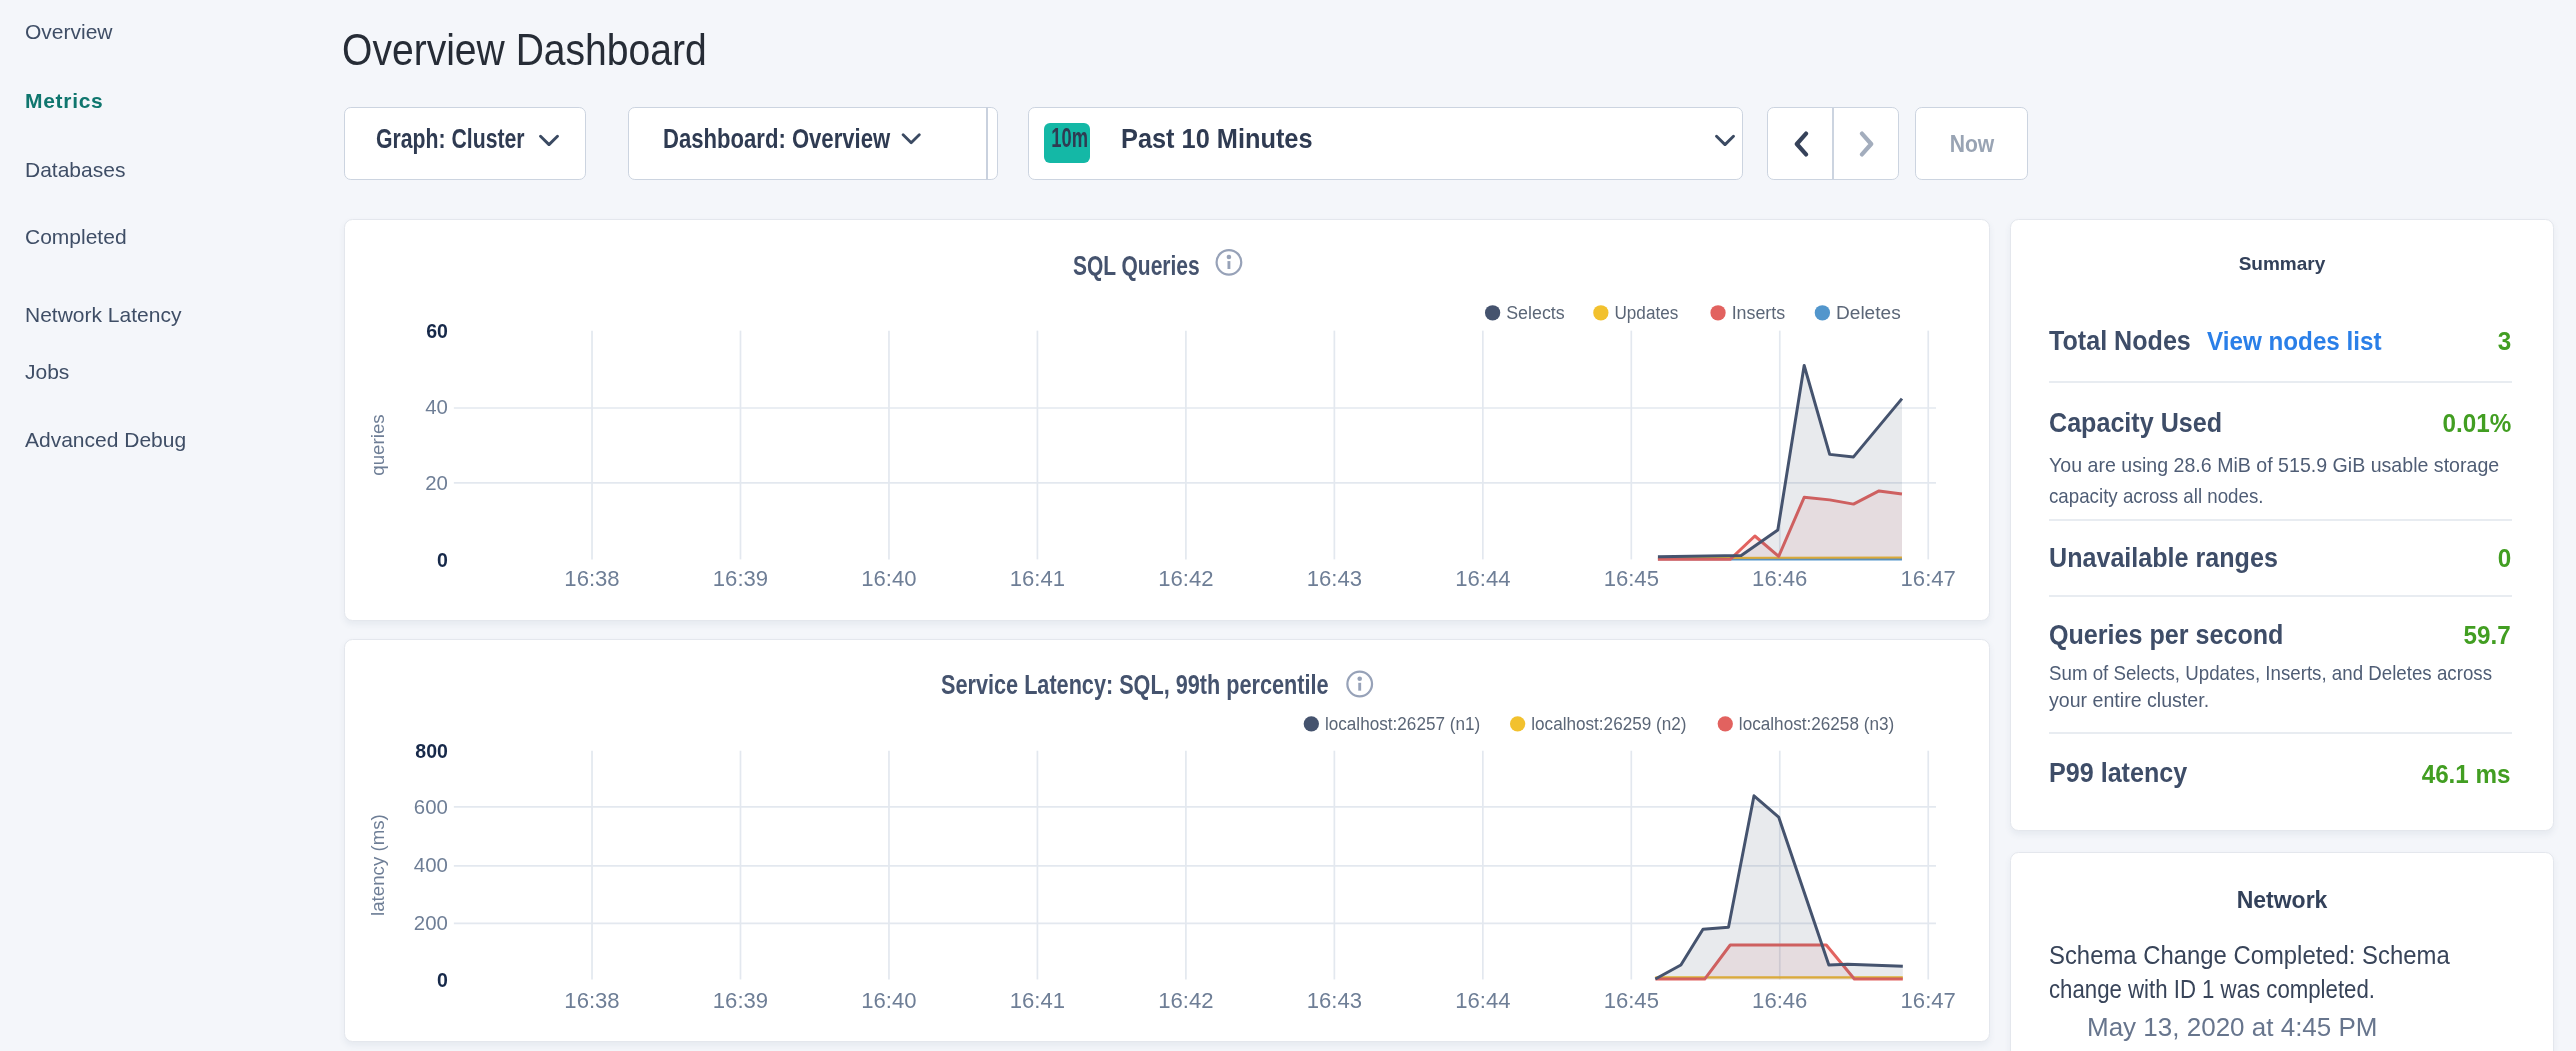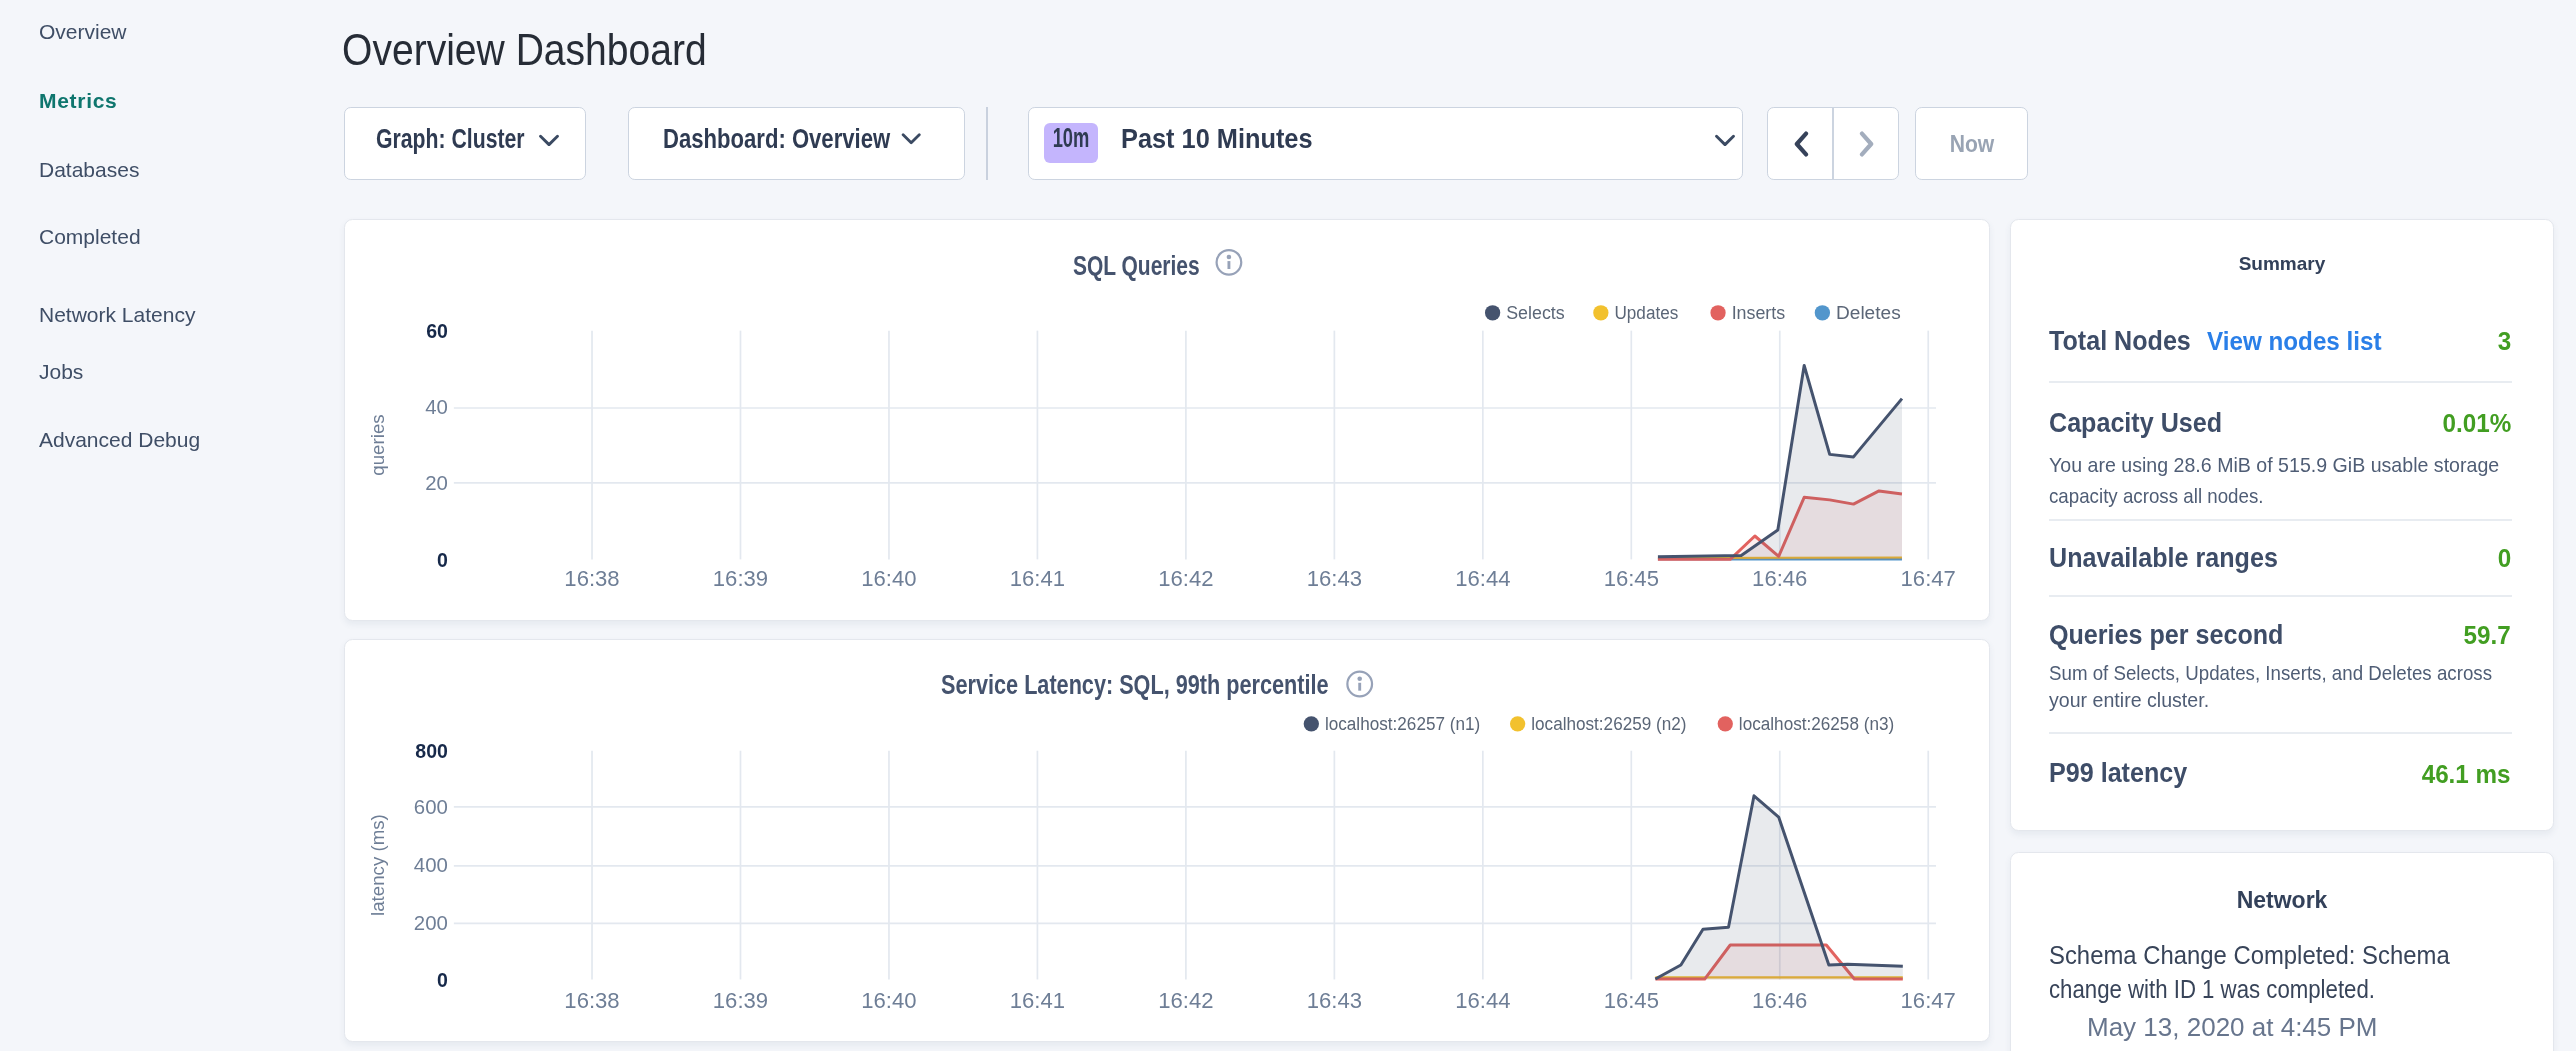--- a/index.html
+++ b/index.html
@@ -1,26 +1,26 @@
 <!DOCTYPE html>
 <html style="font-size:13.6px"><head>
 <meta charset="utf-8">
 <style>
 * { margin:0; padding:0; box-sizing:border-box; }
 html,body { width:2576px; height:1051px; overflow:hidden; }
 body { font-family:"Liberation Sans", sans-serif; background:#f4f6fa; position:relative; }
 .abs { position:absolute; }
-.nav-item { position:absolute; left:39px; font-size:21px; line-height:25px; color:#3f4e66; }
+.nav-item { position:absolute; left:25px; font-size:21px; line-height:25px; color:#3f4e66; }
 .nav-item.active { color:#0f766e; font-weight:700; letter-spacing:0.7px; }
 h1.pagetitle { position:absolute; left:342px; top:24px; font-size:45px; font-weight:400; color:#262c36;
   transform:scaleX(0.868); transform-origin:left top; white-space:pre; }
 .tbox { position:absolute; top:107px; height:73px; background:#fff; border:1.7px solid #ccd4e0; border-radius:6.8px; }
 .tbtext { position:absolute; font-size:28px; font-weight:700; color:#2f3b52; line-height:32px; white-space:pre; transform-origin:left center; }
 .tb-divider { position:absolute; top:107px; height:73px; width:1.7px; background:#c9d1de; }
-.badge10m { position:absolute; left:15.3px; top:14.5px; width:54px; height:40px; background:#c4b5fd; border-radius:6px; }
+.badge10m { position:absolute; left:15.3px; top:14.5px; width:46px; height:40px; background:#14b8a6; border-radius:6px; }
 .b10 { position:absolute; width:100%; text-align:center; top:0.9px; font-size:27px; line-height:31px; font-weight:700; color:#2f3b52; transform:scaleX(0.68); }
 .card { position:absolute; background:#fff; border:1.7px solid #e4e7ed; border-radius:8.5px; box-shadow:0 3.4px 6px rgba(60,80,110,0.07); }
 .sl { position:absolute; font-weight:700; color:#3e4d68; white-space:pre; transform-origin:left center; }
 .sv { position:absolute; right:42px; font-weight:700; color:#429e22; white-space:pre; transform-origin:right center; }
 .ssub { position:absolute; left:38px; font-size:21px; line-height:25px; color:#4f5d75; white-space:pre; transform-origin:left top; }
 .sdiv { position:absolute; left:38px; width:463px; height:1.7px; background:#e8ecf1; }
 svg text { font-family:"Liberation Sans", sans-serif; }
 </style>
 </head>
 <body>
@@ -33,21 +33,21 @@
 <div class="nav-item" style="top:427px;">Advanced Debug</div>
 
 <h1 class="pagetitle">Overview Dashboard</h1>
 
 <div class="tbox" style="left:344px; width:242px;">
   <div class="tbtext" style="left:31px; top:14.5px; transform:scaleX(0.758);">Graph: Cluster</div>
   <svg class="abs" style="left:193px; top:25.5px;" width="22" height="12.8" viewBox="0 0 26 15">
       <path d="M3 2.5 L13 12.5 L23 2.5" fill="none" stroke="#3b4a62" stroke-width="3.4" stroke-linecap="round" stroke-linejoin="round"></path>
     </svg>
 </div>
-<div class="tbox" style="left:628px; width:337px;">
+<div class="tbox" style="left:628px; width:370px;">
   <div class="tbtext" style="left:34px; top:14.5px; transform:scaleX(0.789);">Dashboard: Overview</div>
   <svg class="abs" style="left:272px; top:25px;" width="20.4" height="12" viewBox="0 0 24 14">
       <path d="M2.5 2 L12 11.5 L21.5 2" fill="none" stroke="#3b4a62" stroke-width="3.3" stroke-linecap="round" stroke-linejoin="round"></path>
     </svg>
 </div>
 <div class="tb-divider" style="left:986px;"></div>
 <div class="tbox" style="left:1028px; width:715px;">
   <div class="badge10m">
       <div class="b10">10m</div>
     </div>

